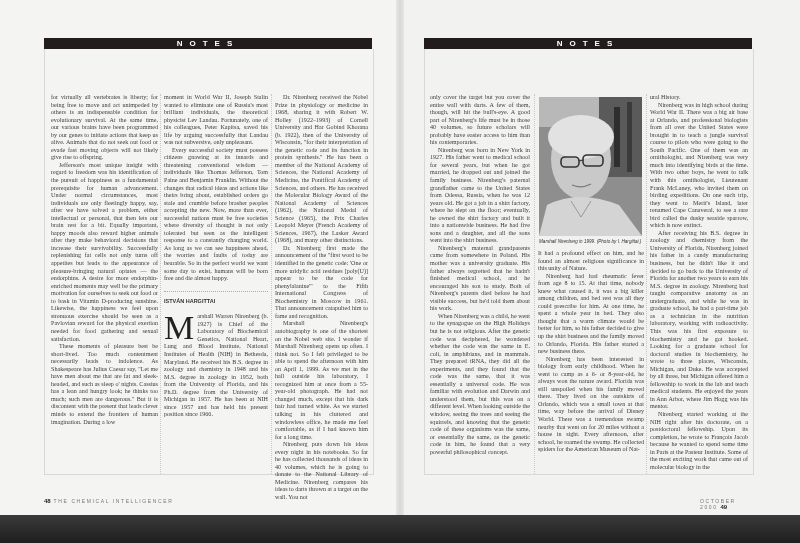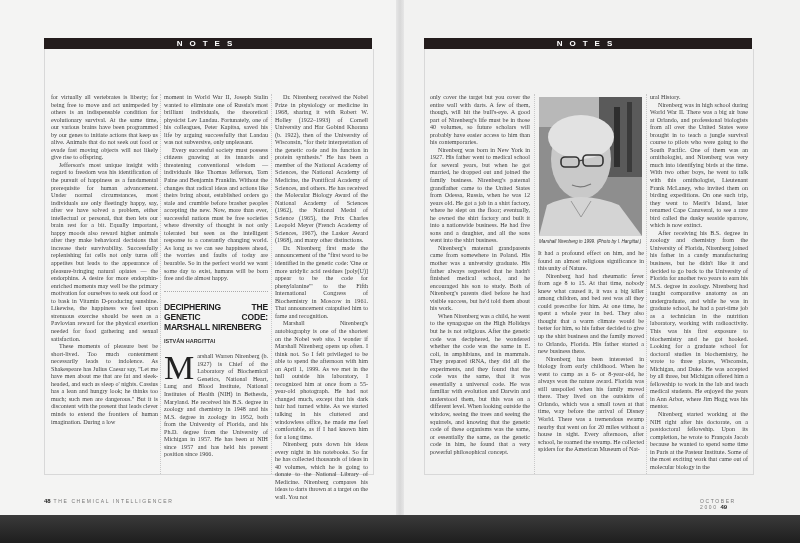--- a/index.html
+++ b/index.html
@@ -42,21 +42,20 @@
     <p class="noindent">for virtually all vertebrates is liberty; for being free to move and act unimpeded by others is an indispensable condition for evolutionary survival. At the same time, our various brains have been programmed by our genes to initiate actions that keep us alive. Animals that do not seek out food or evade fast moving objects will not likely give rise to offspring.</p>
     <p>Jefferson's most unique insight with regard to freedom was his identification of the pursuit of happiness as a fundamental prerequisite for human advancement. Under normal circumstances, most individuals are only fleetingly happy, say, after we have solved a problem, either intellectual or personal, that then lets our brain rest for a bit. Equally important, happy moods also reward higher animals after they make behavioral decisions that increase their survivability. Successfully replenishing fat cells not only turns off appetites but leads to the appearance of pleasure-bringing natural opiates — the endorphins. A desire for more endorphin-enriched moments may well be the primary motivation for ourselves to seek out food or to bask in Vitamin D-producing sunshine. Likewise, the happiness we feel upon strenuous exercise should be seen as a Pavlovian reward for the physical exertion needed for food gathering and sexual satisfaction.</p>
     <p>These moments of pleasure best be short-lived. Too much contentment necessarily leads to indolence. As Shakespeare has Julius Caesar say, "Let me have men about me that are fat and sleek-headed, and such as sleep o' nights. Cassius has a lean and hungry look; he thinks too much; such men are dangerous." But it is discontent with the present that leads clever minds to extend the frontiers of human imagination. During a low</p>
   </div>
   <div class="col-rule" style="left:160px;top:94px;height:380px;"></div>
 
   <div class="col" style="left:164px;top:94px;width:104px;">
     <p class="noindent">moment in World War II, Joseph Stalin wanted to eliminate one of Russia's most brilliant individuals, the theoretical physicist Lev Landau. Fortunately, one of his colleagues, Peter Kapitsa, saved his life by arguing successfully that Landau was not subversive, only unpleasant.</p>
     <p>Every successful society must possess citizens gnawing at its innards and threatening conventional wisdom — individuals like Thomas Jefferson, Tom Paine and Benjamin Franklin. Without the changes that radical ideas and actions like theirs bring about, established orders go stale and crumble before brasher peoples accepting the new. Now, more than ever, successful nations must be free societies where diversity of thought is not only tolerated but seen as the intelligent response to a constantly changing world. As long as we can see happiness ahead, the worries and faults of today are bearable. So in the perfect world we want some day to exist, humans will be born free and die almost happy.</p>
     <div class="dotted-sep"></div>
-    <div class="article-title">DECIPHERING THE GENETIC CODE: MARSHALL NIRENBERG</div>
     <div class="byline">ISTVÁN HARGITTAI</div>
     <p class="noindent"><span class="dropcap">M</span><span>arshall Warren Nirenberg (b. 1927) is Chief of the Laboratory of Biochemical Genetics, National Heart, Lung and Blood Institute, National Institutes of Health (NIH) in Bethesda, Maryland. He received his B.S. degree in zoology and chemistry in 1948 and his M.S. degree in zoology in 1952, both from the University of Florida, and his Ph.D. degree from the University of Michigan in 1957. He has been at NIH since 1957 and has held his present position since 1966.</span></p>
   </div>
   <div class="col-rule" style="left:271px;top:94px;height:380px;"></div>
 
   <div class="col" style="left:275px;top:94px;width:93px;">
     <p>Dr. Nirenberg received the Nobel Prize in physiology or medicine in 1968, sharing it with Robert W. Holley (1922–1993) of Cornell University and Har Gobind Khorana (b. 1922), then of the University of Wisconsin, "for their interpretation of the genetic code and its function in protein synthesis." He has been a member of the National Academy of Sciences, the National Academy of Medicine, the Pontifical Academy of Sciences, and others. He has received the Molecular Biology Award of the National Academy of Sciences (1962), the National Medal of Science (1965), the Prix Charles Leopold Meyer (French Academy of Sciences, 1967), the Lasker Award (1968), and many other distinctions.</p>
     <p>Dr. Nirenberg first made the announcement of the "first word to be identified in the genetic code: 'One or more uridylic acid residues [poly(U)] appear to be the code for phenylalanine'" to the Fifth International Congress of Biochemistry in Moscow in 1961. That announcement catapulted him to fame and recognition.</p>
     <p>Marshall Nirenberg's autobiography is one of the shortest on the Nobel web site. I wonder if Marshall Nirenberg opens up often. I think not. So I felt privileged to be able to spend the afternoon with him on April 1, 1999. As we met in the hall outside his laboratory, I recognized him at once from a 55-year-old photograph. He had not changed much, except that his dark hair had turned white. As we started talking in his cluttered and windowless office, he made me feel comfortable, as if I had known him for a long time.</p>
     <p>Nirenberg puts down his ideas every night in his notebooks. So far he has collected thousands of ideas in 40 volumes, which he is going to donate to the National Library of Medicine. Nirenberg compares his ideas to darts thrown at a target on the wall. You not</p>

